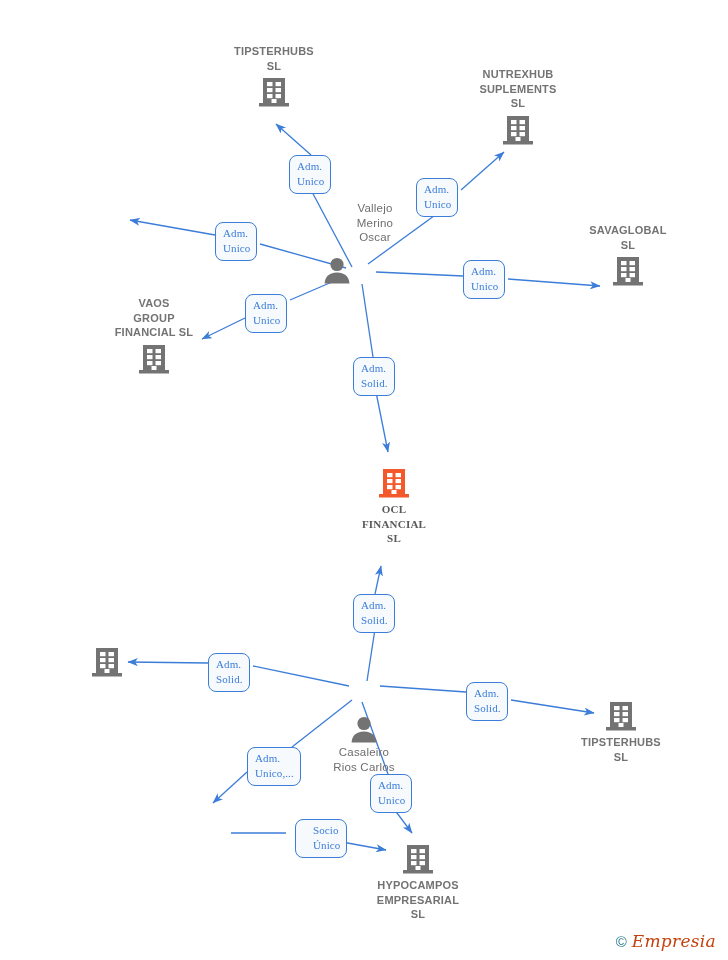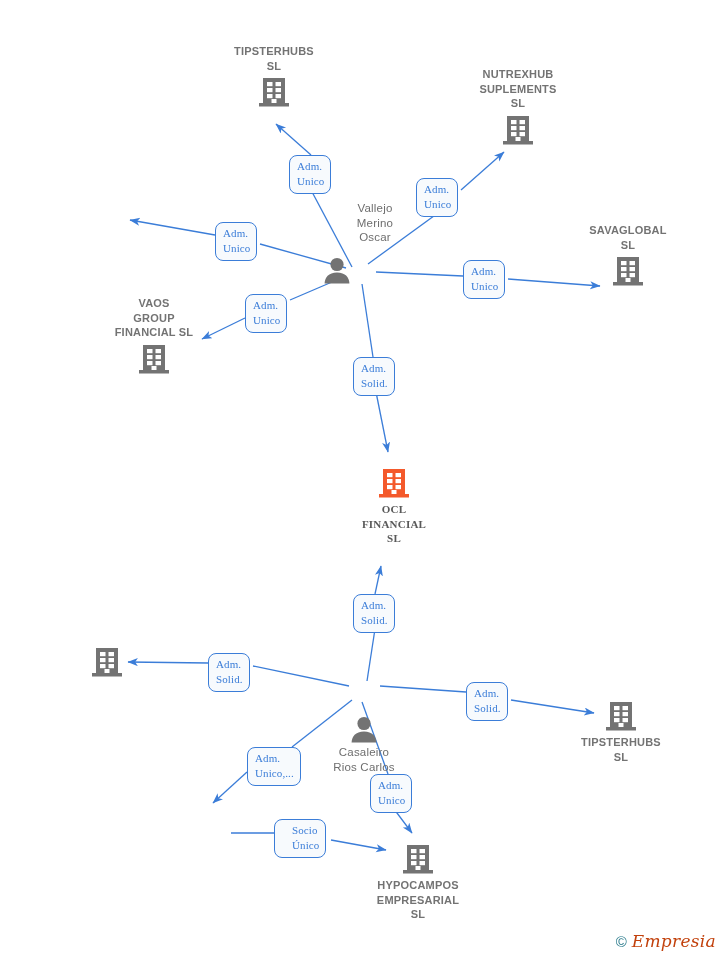--- a/index.html
+++ b/index.html
@@ -331,20 +331,20 @@
   <div class="chip" style="left:353px;top:594px;">Adm.
 Solid.</div>
   <div class="chip" style="left:208px;top:653px;">Adm.
 Solid.</div>
   <div class="chip" style="left:466px;top:682px;">Adm.
 Solid.</div>
   <div class="chip" style="left:247px;top:747px;">Adm.
 Unico,...</div>
   <div class="chip" style="left:370px;top:774px;">Adm.
 Unico</div>
-  <div class="chip" style="left:274px;top:819px;padding-left:17px;">Socio
+  <div class="chip" style="left:295px;top:819px;padding-left:17px;">Socio
 Único</div>
 
   <div class="watermark">
     <span class="cmark">©</span>
     <span class="brand">Empresia</span>
   </div>
 </div>
 
 </body></html>

